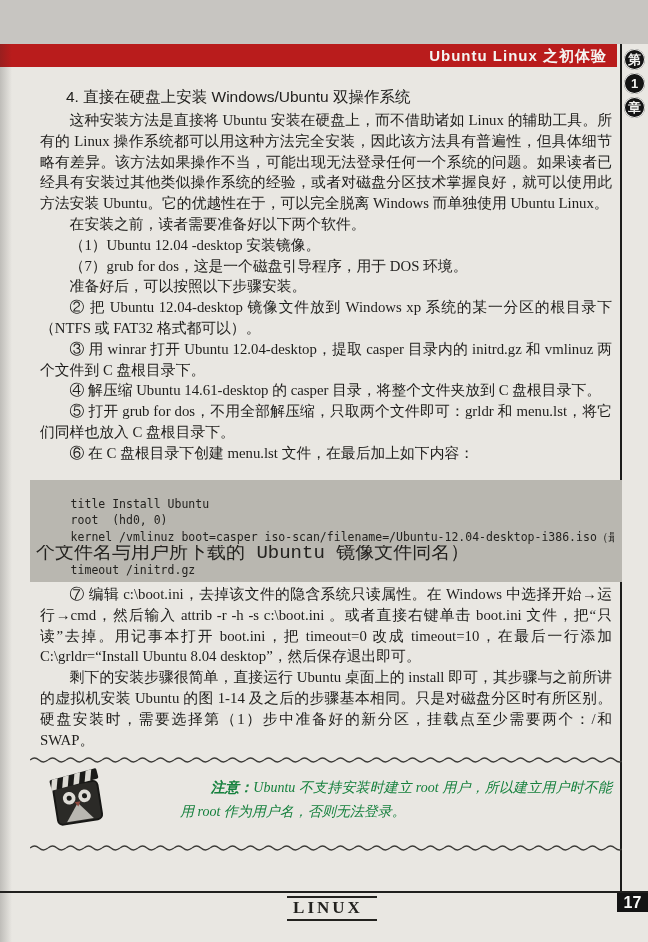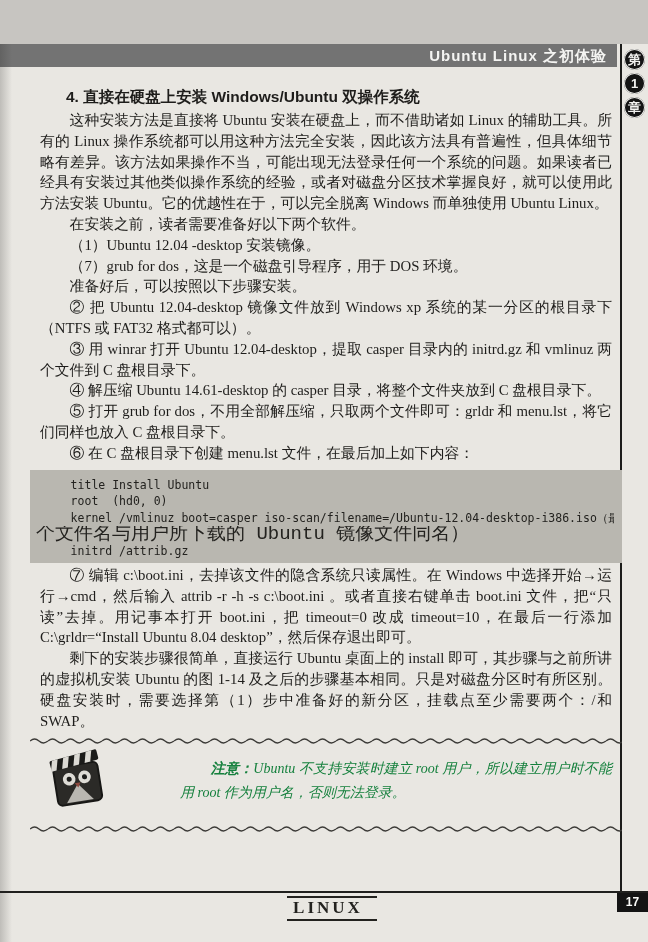--- a/index.html
+++ b/index.html
@@ -5,40 +5,40 @@
   html,body{margin:0;padding:0;}
   body{width:648px;height:942px;background:#b9b7b3;font-family:"Liberation Serif","DejaVu Serif",serif;}
   #root{position:relative;width:648px;height:942px;overflow:hidden;background:#e9e7e2;}
 
   
   .scan-top{position:absolute;top:0;left:0;width:648px;height:44px;background:#c7c5c1;}
   .edge-shadow{position:absolute;top:44px;left:0;width:12px;height:898px;
     background:linear-gradient(to right,rgba(40,40,38,.22),rgba(40,40,38,0));pointer-events:none;}
 
   
-  .header-bar{position:absolute;top:44px;left:0;width:617px;height:23px;background:#737373;
+  .header-bar{position:absolute;top:44px;left:0;width:617px;height:23px;background:#b91c1c;
     color:#f4f4f2;text-align:right;font-family:"Liberation Sans","DejaVu Sans",sans-serif;
     font-weight:bold;font-size:15px;line-height:23px;letter-spacing:1px;padding:0;box-sizing:border-box;}
   .header-bar span{padding-right:10px;}
 
   
   .v-rule{position:absolute;top:44px;left:620px;width:2px;height:847px;background:#1c1c1a;}
   .chapter-tab{position:absolute;top:49px;left:624px;width:22px;display:flex;flex-direction:column;gap:3px;}
   .badge{width:21px;height:21px;border-radius:50%;background:#141414;color:#f2f2f0;
     font-family:"Liberation Sans","DejaVu Sans",sans-serif;font-weight:bold;font-size:13px;
     line-height:21px;text-align:center;box-shadow:0 0 0 1px #efefec inset;}
 
   
   .page-body{position:absolute;top:86px;left:40px;width:572px;color:#1e1d1b;}
-  .section-heading{font-family:"Liberation Sans","DejaVu Sans",sans-serif;font-weight:bold;
+  .section-heading{font-family:"Liberation Sans","DejaVu Sans",sans-serif;font-weight:normal;
     font-size:15.5px;line-height:22px;padding-left:26px;margin:0 0 2px 0;}
   .para{margin:0;font-size:14.8px;line-height:20.8px;text-align:justify;text-indent:2em;}
 
   
-  .code-block{background:#b9b7b0;margin:6px -10px 2px -10px;padding:7px 8px 4px 6px;}
+  .code-block{background:#b9b7b0;margin:16px -10px 2px -10px;padding:16px 8px 4px 6px;}
   .code-line{font-family:"DejaVu Sans Mono","Liberation Mono",monospace;font-size:11.5px;
     line-height:16.5px;white-space:pre;overflow:hidden;color:#23221f;}
   .code-line.cjk{font-family:Liberation Mono, monospace;font-size:19px;}
 
   
   .wavy{display:block;margin:6px -10px 2px -10px;}
 
   
   .note-row{display:flex;align-items:flex-start;margin-top:2px;}
   .note-icon{width:62px;height:64px;margin-left:6px;flex:0 0 auto;}
@@ -47,21 +47,21 @@
   .note-text b{font-style:italic;}
 
   
   .footer-rule{position:absolute;top:891px;left:0;width:648px;height:2px;background:#20201e;}
   .brand{position:absolute;top:896px;left:8px;width:648px;text-align:center;}
   .brand span{display:inline-block;font-family:"Liberation Serif","DejaVu Serif",serif;
     font-weight:bold;font-size:17px;letter-spacing:3px;color:#23221f;
     border-top:2px solid #23221f;border-bottom:2px solid #23221f;padding:0 14px 1px 6px;}
   .page-num{position:absolute;top:893px;left:617px;width:31px;height:19px;background:#141414;
     color:#fbfbf9;font-family:"Liberation Sans","DejaVu Sans",sans-serif;font-weight:bold;
-    font-size:12px;line-height:19px;text-align:center;}
+    font-size:16px;line-height:19px;text-align:center;}
 </style>
 </head>
 <body>
 
 <div id="root">
 
   <div class="scan-top"></div>
 
   <div class="header-bar">
     <span>Ubuntu Linux 之初体验</span>
@@ -89,21 +89,21 @@
     <p class="para">③ 用 winrar 打开 Ubuntu 12.04-desktop，提取 casper 目录内的 initrd.gz 和 vmlinuz 两个文件到 C 盘根目录下。</p>
     <p class="para">④ 解压缩 Ubuntu 14.61-desktop 的 casper 目录，将整个文件夹放到 C 盘根目录下。</p>
     <p class="para">⑤ 打开 grub for dos，不用全部解压缩，只取两个文件即可：grldr 和 menu.lst，将它们同样也放入 C 盘根目录下。</p>
     <p class="para">⑥ 在 C 盘根目录下创建 menu.lst 文件，在最后加上如下内容：</p>
 
     <div class="code-block">
       <div class="code-line">     title Install Ubuntu</div>
       <div class="code-line">     root  (hd0, 0)</div>
       <div class="code-line">     kernel /vmlinuz boot=casper iso-scan/filename=/Ubuntu-12.04-desktop-i386.iso（最后这</div>
       <div class="code-line cjk">个文件名与用户所下载的 Ubuntu 镜像文件同名）</div>
-      <div class="code-line">     initrd /attrib.gz</div>
+      <div class="code-line">     timeout /initrd.gz</div>
     </div>
 
     <p class="para">⑦ 编辑 c:\boot.ini，去掉该文件的隐含系统只读属性。在 Windows 中选择开始→运行→cmd，然后输入 attrib -r -h -s c:\boot.ini 。或者直接右键单击 boot.ini 文件，把“只读”去掉。用记事本打开 boot.ini，把 timeout=0 改成 timeout=10，在最后一行添加 C:\grldr=“Install Ubuntu 8.04 desktop”，然后保存退出即可。</p>
     <p class="para">剩下的安装步骤很简单，直接运行 Ubuntu 桌面上的 install 即可，其步骤与之前所讲的虚拟机安装 Ubuntu 的图 1-14 及之后的步骤基本相同。只是对磁盘分区时有所区别。硬盘安装时，需要选择第（1）步中准备好的新分区，挂载点至少需要两个：/和 SWAP。</p>
 
     <svg class="wavy" width="592" height="8" viewBox="0 0 592 8">
       <defs>
         <pattern id="wavetop" width="18" height="8" patternUnits="userSpaceOnUse">
           <path d="M0 4 Q4.5 0 9 4 Q13.5 8 18 4" fill="none" stroke="#3c3b38" stroke-width="1.3"></path>
         </pattern>

